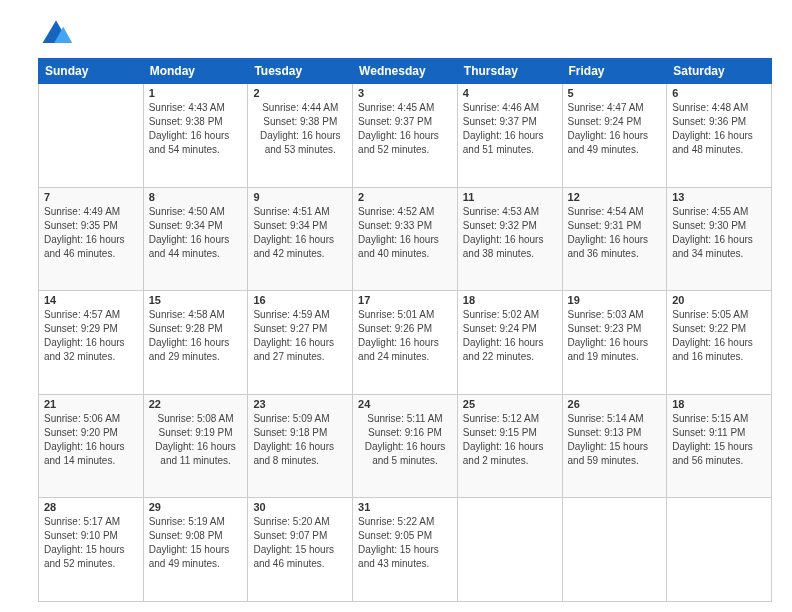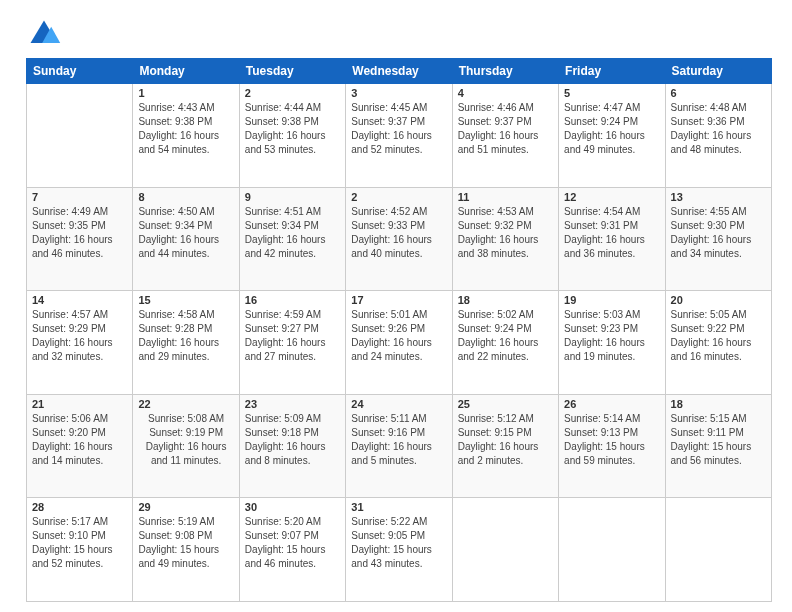--- a/index.html
+++ b/index.html
@@ -6,21 +6,21 @@
     body {
       font-family: Arial, sans-serif;
       background: #fff;
       width: 792px;
       height: 612px;
       overflow: hidden;
     }
     .page {
       width: 792px;
       height: 612px;
-      padding: 16px 20px 10px 26px;
+      padding: 16px 20px 10px 38px;
       display: flex;
       flex-direction: column;
     }
     .header {
       display: flex;
       justify-content: space-between;
       align-items: flex-start;
       margin-bottom: 6px;
     }
     .logo {
@@ -148,21 +148,21 @@
           <td class="empty-cell"></td>
           <td>
             <span class="day-number">1</span>
             <div class="day-info" style="white-space: pre-line;">Sunrise: 4:43 AM
 Sunset: 9:38 PM
 Daylight: 16 hours
 and 54 minutes.</div>
           </td>
           <td>
             <span class="day-number">2</span>
-            <div class="day-info" style="white-space: pre-line;">Sunrise: 4:44 AM
+            <div class="day-info" style="white-space: pre-line; text-align: center;">Sunrise: 4:44 AM
 Sunset: 9:38 PM
 Daylight: 16 hours
 and 53 minutes.</div>
           </td>
           <td>
             <span class="day-number">3</span>
             <div class="day-info" style="white-space: pre-line;">Sunrise: 4:45 AM
 Sunset: 9:37 PM
 Daylight: 16 hours
 and 52 minutes.</div>
@@ -308,21 +308,21 @@
           </td>
           <td>
             <span class="day-number">23</span>
             <div class="day-info" style="white-space: pre-line;">Sunrise: 5:09 AM
 Sunset: 9:18 PM
 Daylight: 16 hours
 and 8 minutes.</div>
           </td>
           <td>
             <span class="day-number">24</span>
-            <div class="day-info" style="white-space: pre-line;">Sunrise: 5:11 AM
+            <div class="day-info" style="white-space: pre-line; text-align: center;">Sunrise: 5:11 AM
 Sunset: 9:16 PM
 Daylight: 16 hours
 and 5 minutes.</div>
           </td>
           <td>
             <span class="day-number">25</span>
             <div class="day-info" style="white-space: pre-line;">Sunrise: 5:12 AM
 Sunset: 9:15 PM
 Daylight: 16 hours
 and 2 minutes.</div>

